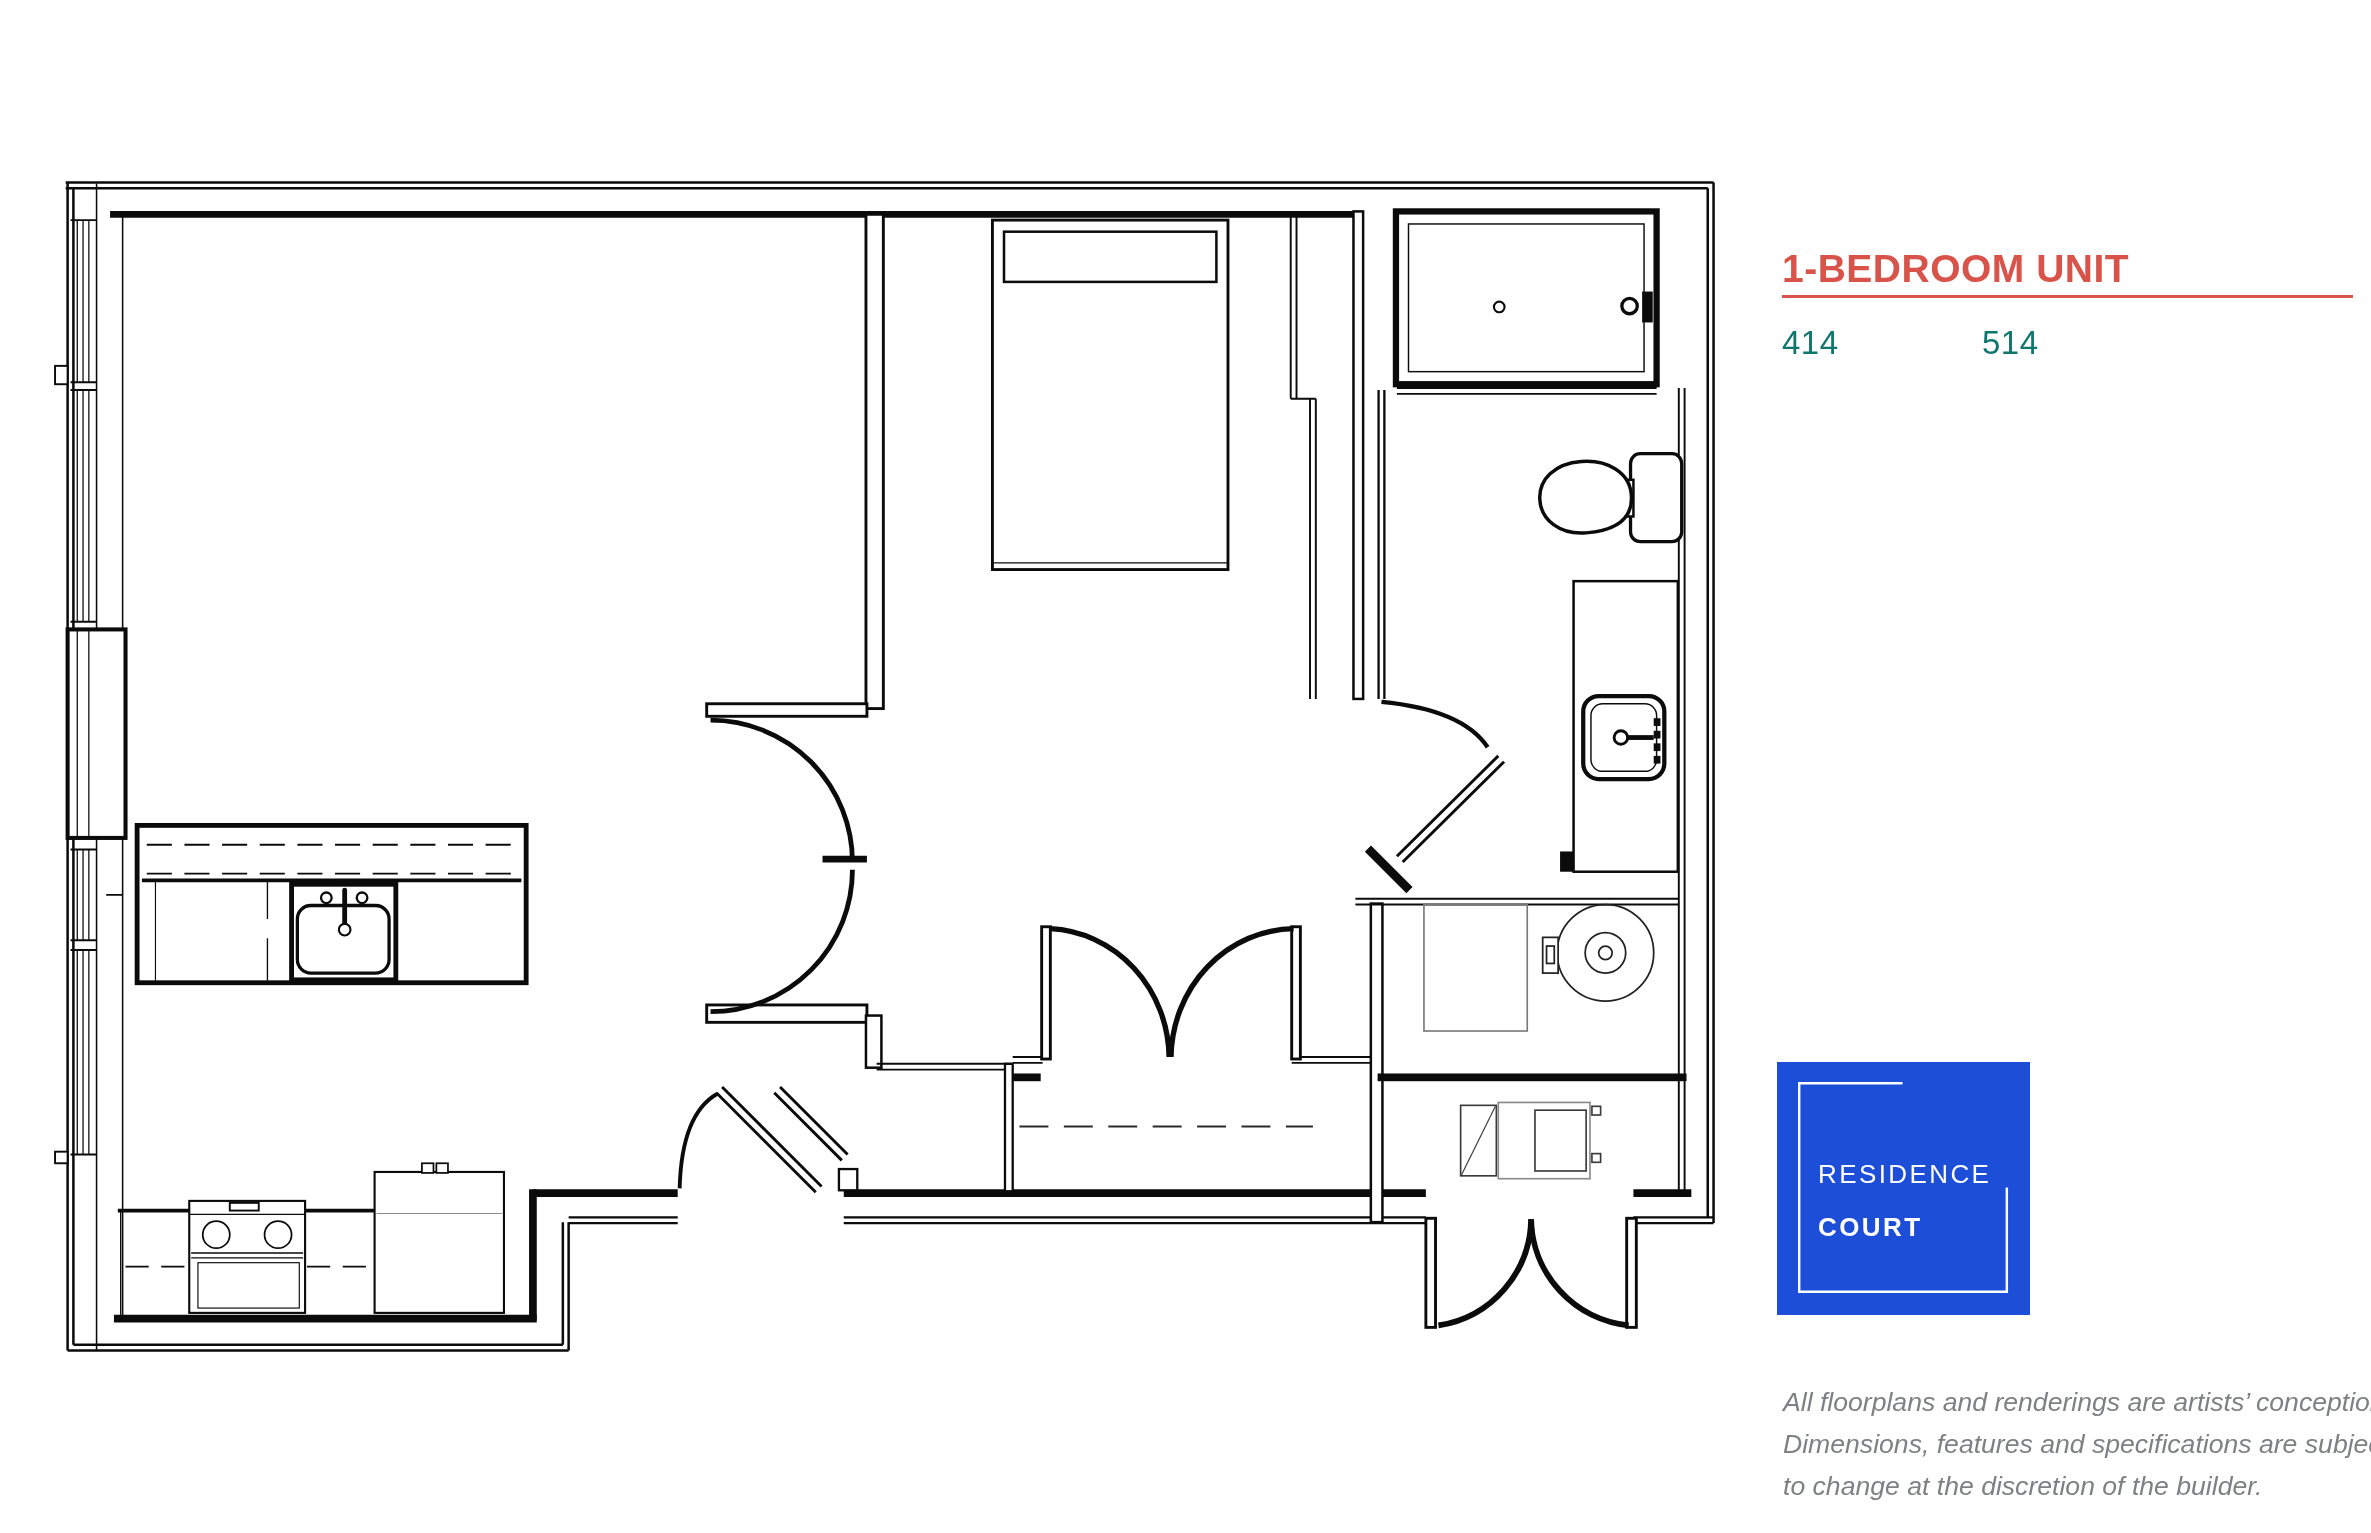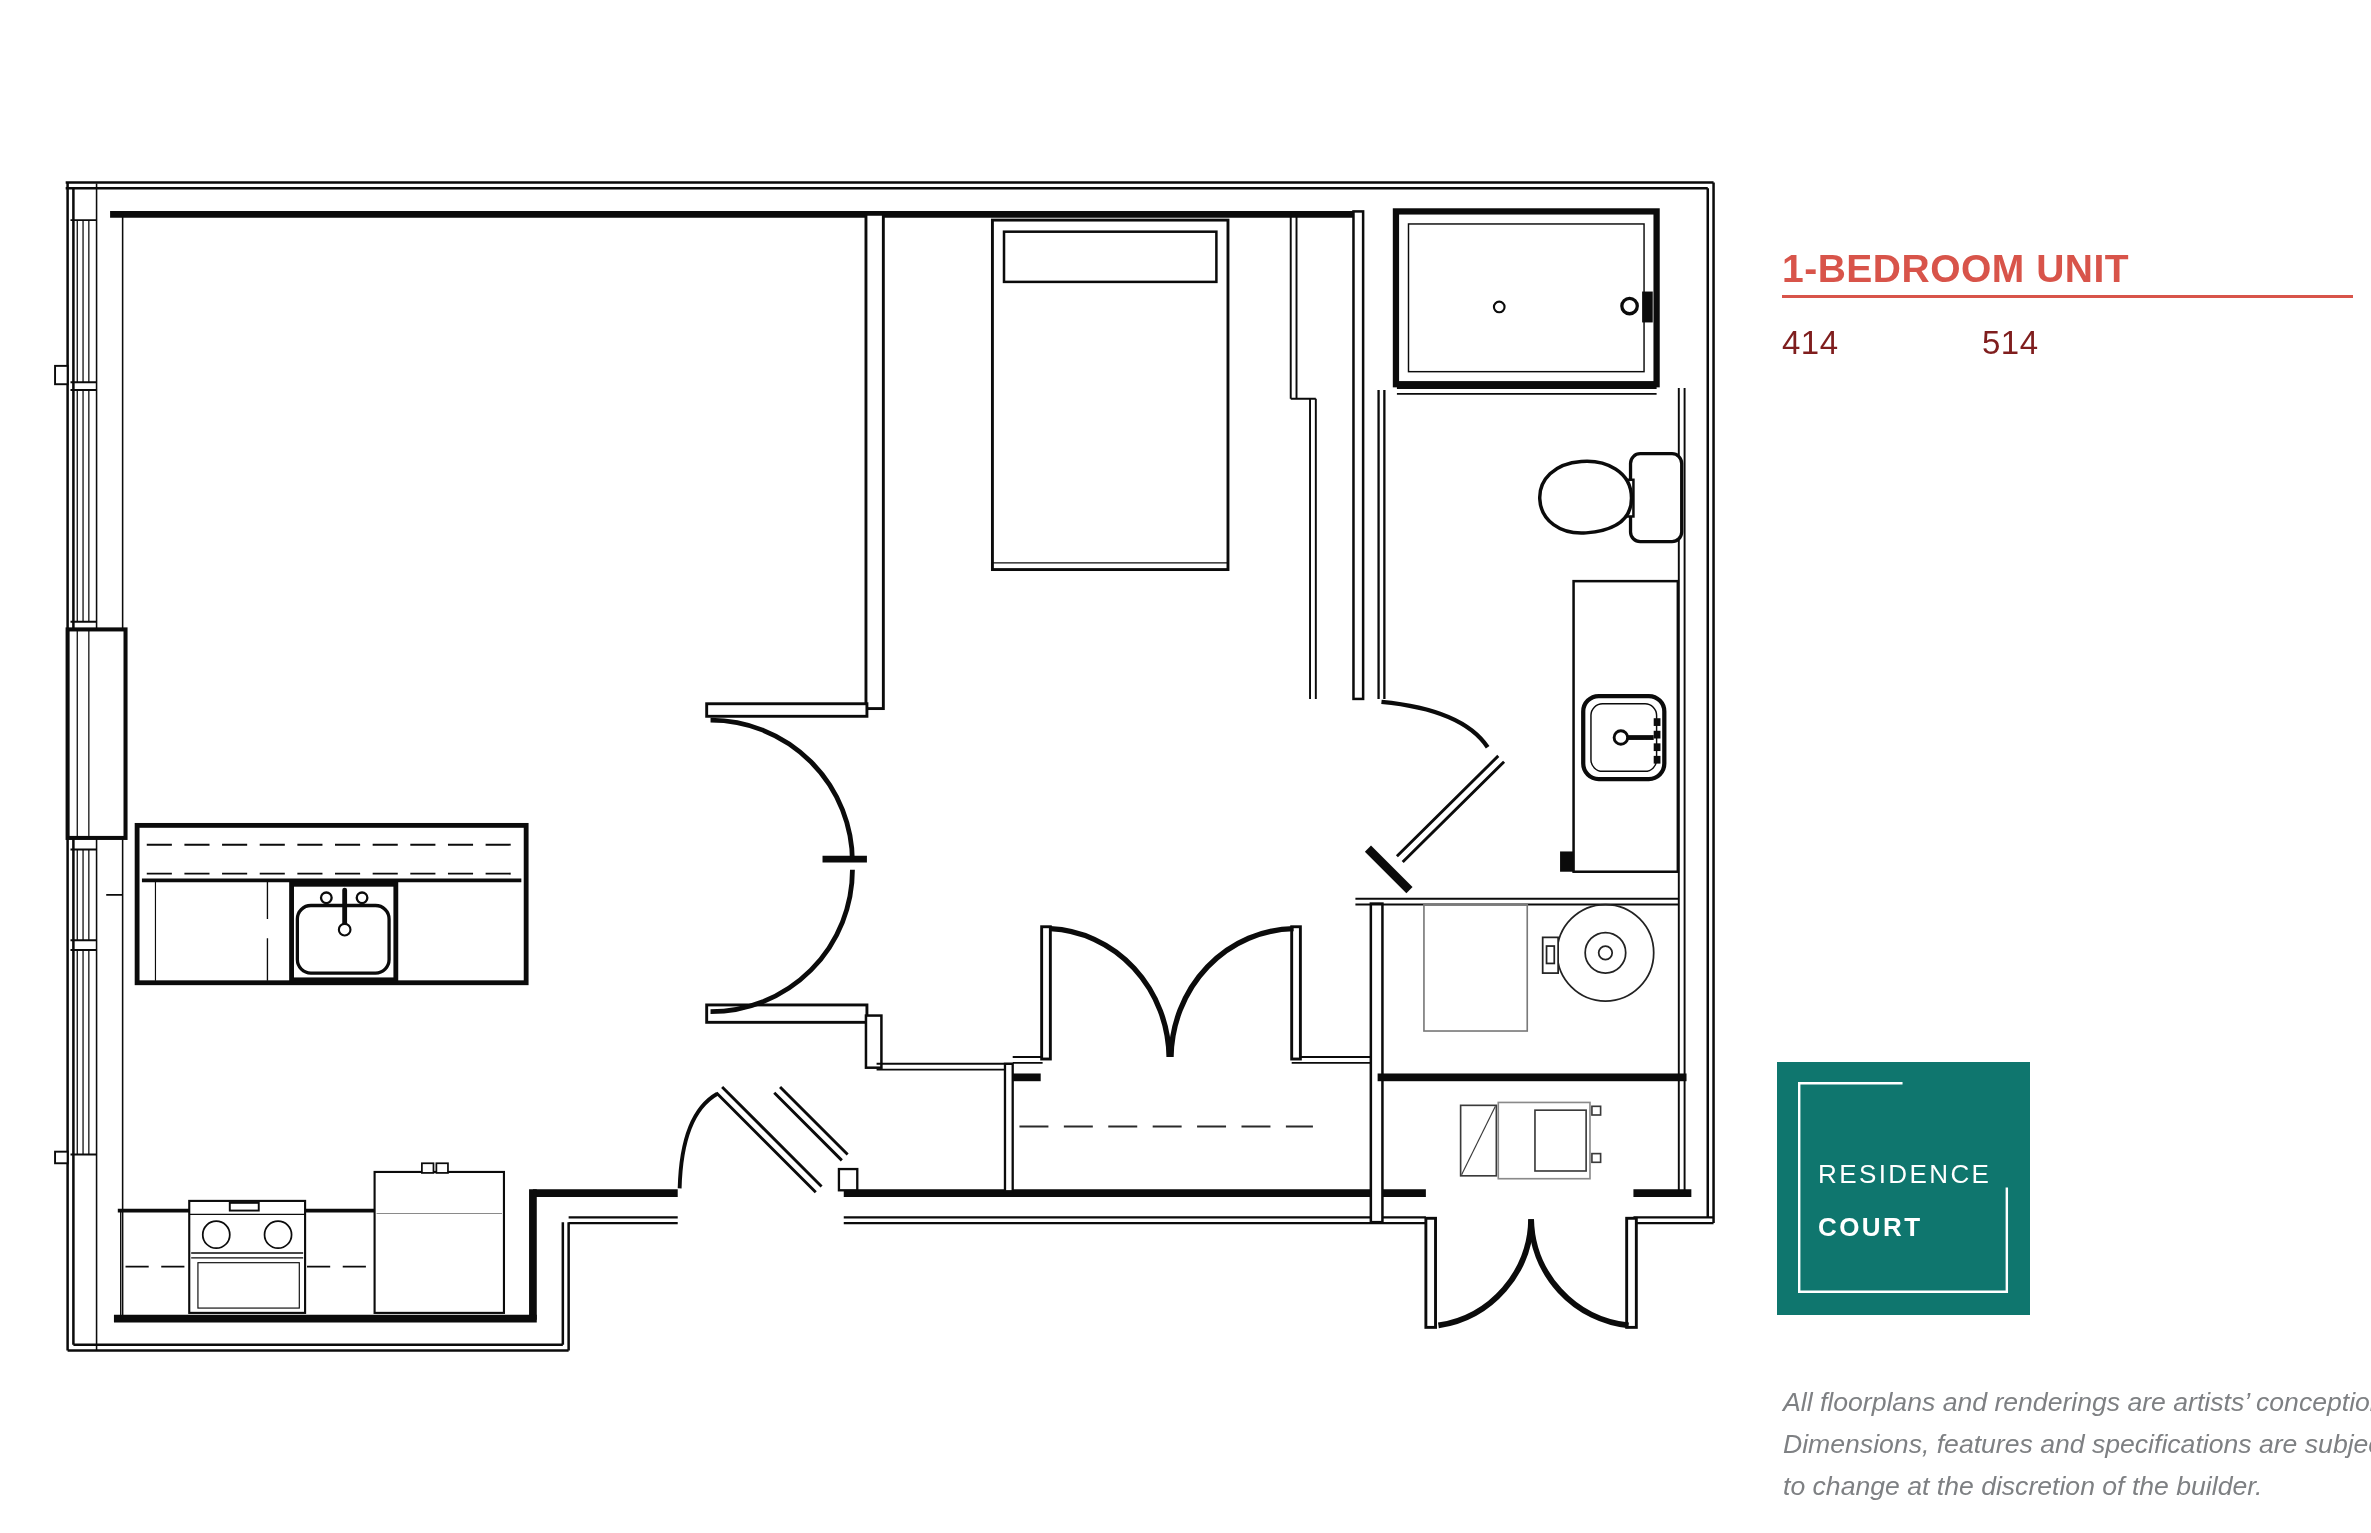--- a/index.html
+++ b/index.html
@@ -3,24 +3,24 @@
 <meta charset="utf-8">
 <style>
   html,body{margin:0;padding:0;background:#ffffff;}
   body{width:2371px;height:1533px;position:relative;overflow:hidden;
        font-family:"Liberation Sans", sans-serif;}
   .stage{position:absolute;inset:0;}
   svg.plan{position:absolute;left:0;top:0;}
   .title{position:absolute;left:1782px;top:247px;font-size:39px;font-weight:700;
          letter-spacing:0.5px;color:#D8544A;white-space:nowrap;}
   .title-rule{position:absolute;left:1782px;top:295px;width:571px;height:2.9px;background:#D8544A;}
-  .unitnum{position:absolute;top:324px;font-size:33px;color:#7f1d1d;letter-spacing:0.5px;text-align:center;}
+  .unitnum{position:absolute;top:324px;font-size:33px;color:#0f766e;letter-spacing:0.5px;text-align:center;}
   .unitnum.n1{left:1782px;}
   .unitnum.n2{left:1946px;margin-left:36px;}
-  .logo{position:absolute;left:1777px;top:1062px;width:253px;height:253px;background:#0f766e;}
+  .logo{position:absolute;left:1777px;top:1062px;width:253px;height:253px;background:#1d4ed8;}
   .logo svg{position:absolute;left:0;top:0;}
   .logo .ltext{position:absolute;left:41px;color:#ffffff;letter-spacing:2.4px;
                font-size:26px;font-weight:400;white-space:nowrap;}
   .logo .l1{top:1
 0px;}
   .logo .l1{top:97px;}
   .logo .l2{top:150px;font-weight:bold;}
   .disclaimer{position:absolute;left:1783px;top:1381px;font-size:26.6px;font-style:italic;
               color:#7E8083;line-height:42px;white-space:nowrap;}
 </style>

